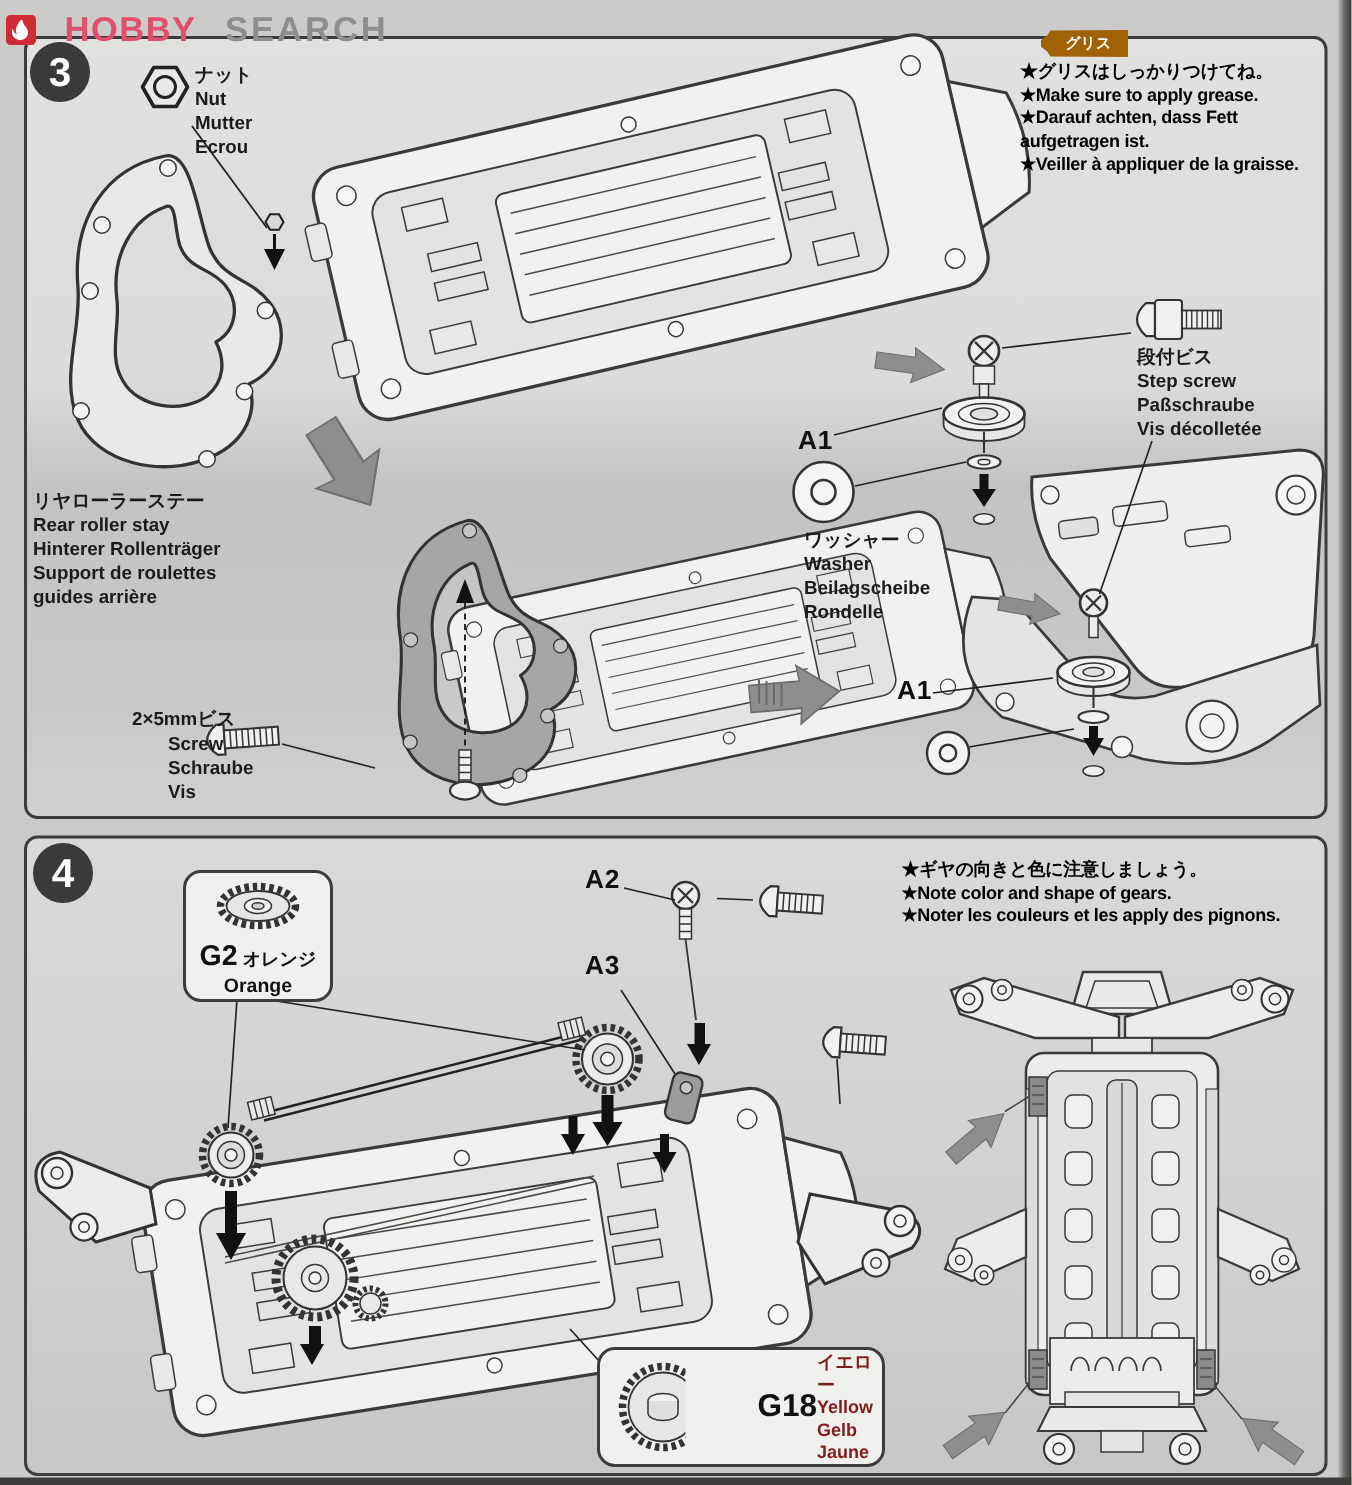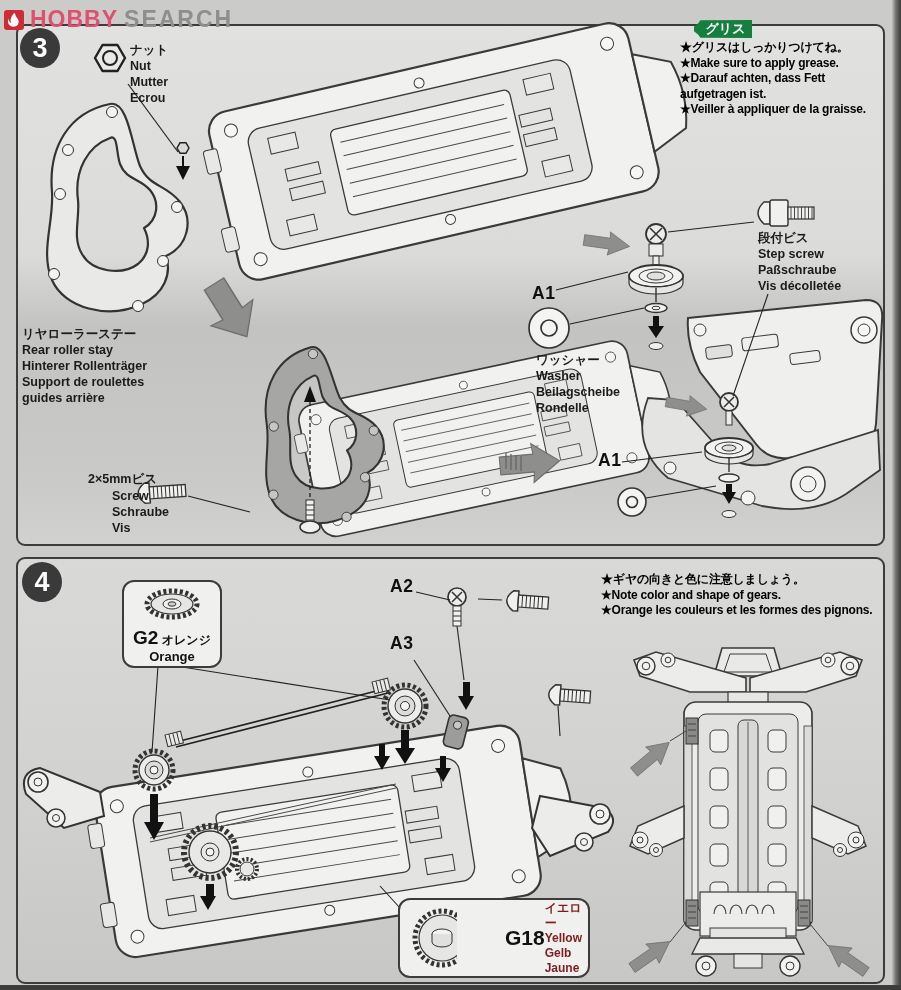--- a/index.html
+++ b/index.html
@@ -8,27 +8,27 @@
   .panel{position:absolute;border:2.5px solid #3c3c3c;border-radius:9px;}
   #panel3{left:16px;top:24px;width:865px;height:518px;
       background:linear-gradient(180deg,#e1e1df 0%,#dbdbd9 44%,#c3c3c1 58%,#c9c9c7 86%,#d1d1cf 100%);}
   #panel4{left:16px;top:557px;width:865px;height:423px;
       background:linear-gradient(180deg,#d9d9d7 0%,#d2d2d0 52%,#c7c7c5 100%);}
   .stepnum{position:absolute;width:40px;height:40px;border-radius:50%;background:#3a3a3a;
       color:#fff;font-size:27px;font-weight:bold;display:flex;align-items:center;justify-content:center;z-index:6;}
   .lbl{position:absolute;font-weight:bold;font-size:12.5px;line-height:16px;color:#1b1b1b;white-space:nowrap;z-index:5;}
   .notes{position:absolute;font-weight:bold;font-size:12px;line-height:15.5px;color:#000000;white-space:nowrap;z-index:5;letter-spacing:-0.2px;}
   .code{position:absolute;font-weight:bold;font-size:17.5px;color:#101010;z-index:5;letter-spacing:0.5px;}
-  .badge{position:absolute;left:694px;top:20px;width:58px;height:18px;background:#15803d;color:#fff;
-      font-size:13px;font-weight:bold;display:flex;align-items:center;justify-content:center;z-index:5;
+  .badge{position:absolute;left:694px;top:20px;width:58px;height:18px;background:#a16207;color:#fff;
+      font-size:10px;font-weight:bold;display:flex;align-items:center;justify-content:center;z-index:5;
       clip-path:polygon(0 38%,7% 20%,11% 2%,100% 0,100% 100%,11% 98%,7% 80%,0 62%);padding-left:5px;box-sizing:border-box;}
   .partbox{position:absolute;background:#f0f0ee;border:2px solid #3c3c3c;border-radius:12px;z-index:5;
       display:flex;flex-direction:column;align-items:center;}
   #g18box{flex-direction:row;align-items:center;justify-content:space-around;padding:0 6px;box-sizing:border-box;}
-  .logo{position:absolute;left:4px;top:6px;display:flex;align-items:center;gap:6px;z-index:7;}
+  .logo{position:absolute;left:4px;top:6px;display:flex;align-items:center;gap:19px;z-index:7;}
   .logo .hobby{color:#e0506e;font-size:23px;font-weight:800;letter-spacing:1px;}
   .logo .search{color:#8e8e8c;font-size:23px;font-weight:800;letter-spacing:2px;}
   .edge-r{position:absolute;right:0;top:0;width:9px;height:100%;z-index:9;
       background:linear-gradient(90deg,#c0c0be,#6e6e6c 45%,#3a3a38);}
   .edge-b{position:absolute;left:0;top:985px;width:100%;height:5px;background:#3c3c3a;z-index:9;}
   svg.art{position:absolute;left:0;top:0;z-index:3;}
   .g2line1{font-size:12px;font-weight:bold;color:#111;margin-top:4px;}
   .g2line1 .big{font-size:19px;}
   .g2line2{font-size:13px;font-weight:bold;color:#111;}
   .g18code{font-size:21px;font-weight:bold;color:#111;margin-left:48px;}
@@ -414,21 +414,21 @@
 <div class="lbl" style="left:758px;top:230px">
   <div>段付ビス</div>
   <div>Step screw</div>
   <div>Paßschraube</div>
   <div>Vis décolletée</div>
 </div>
 
 <div class="notes" style="left:601px;top:572px">
   <div>★ギヤの向きと色に注意しましょう。</div>
   <div>★Note color and shape of gears.</div>
-  <div>★Orange les couleurs et les formes des pignons.</div>
+  <div>★Noter les couleurs et les apply des pignons.</div>
 </div>
 
 <div class="code" style="left:390px;top:576px">A2</div>
 <div class="code" style="left:390px;top:633px">A3</div>
 
 <div class="partbox" style="left:122px;top:580px;width:96px;height:84px">
   <svg width="62" height="38" style="margin-top:3px">
     <ellipse cx="31" cy="19" rx="25" ry="13" fill="none" stroke="#333" stroke-width="5" stroke-dasharray="3 2.5"></ellipse>
     <ellipse cx="31" cy="19" rx="21" ry="10" fill="#e6e6e4" stroke="#333" stroke-width="1.2"></ellipse>
     <ellipse cx="31" cy="19" rx="9" ry="5" fill="#f2f2f0" stroke="#333"></ellipse>

